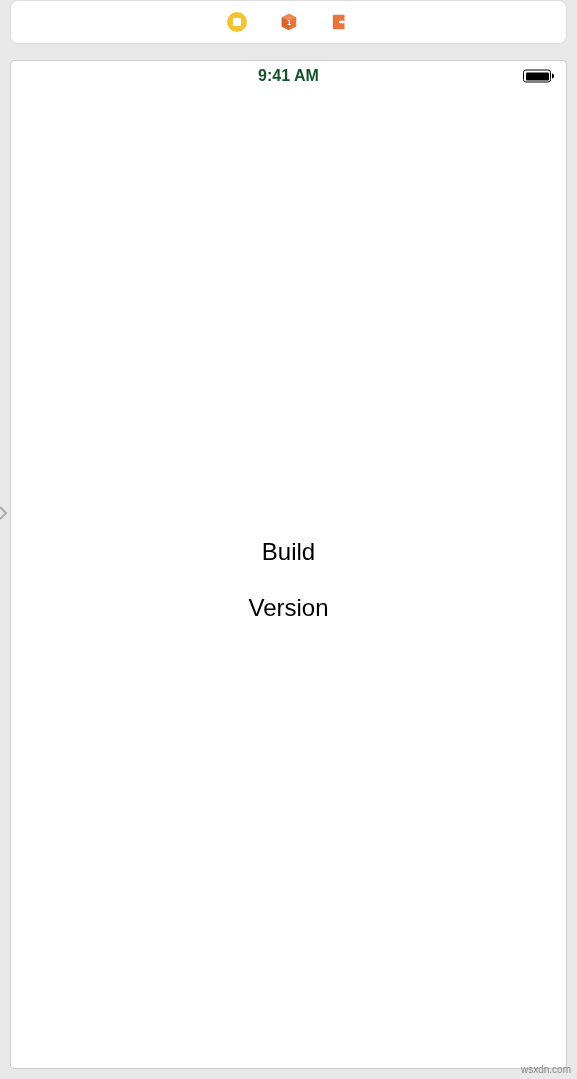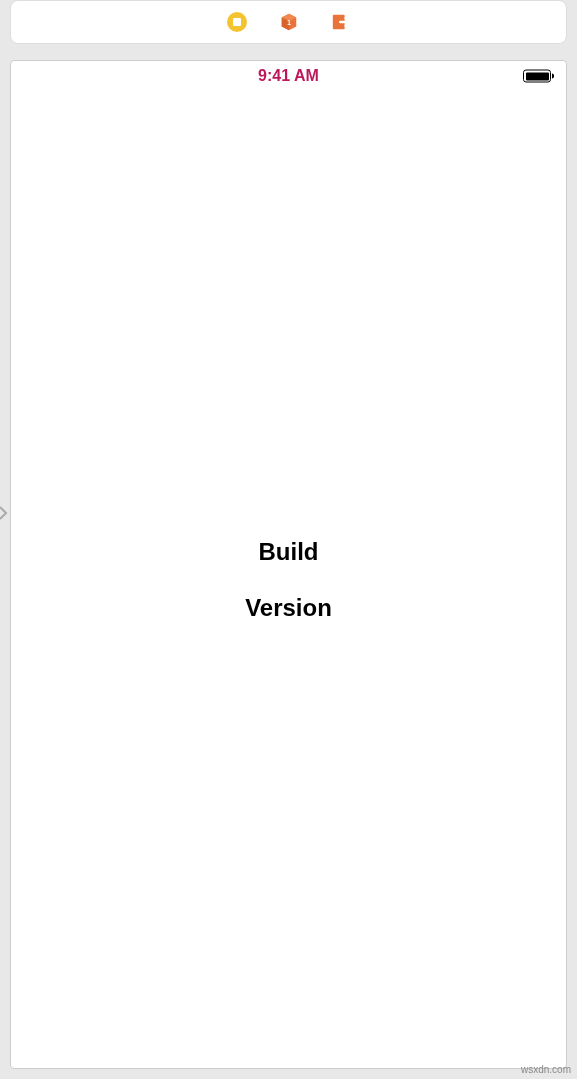--- a/index.html
+++ b/index.html
@@ -51,21 +51,21 @@
       height: 30px;
       display: flex;
       align-items: center;
       justify-content: center;
       position: relative;
       padding: 0 12px;
     }
     .status-time {
       font-size: 16px;
       font-weight: 600;
-      color: #be185d;
+      color: #14532d;
     }
     .battery {
       position: absolute;
       right: 12px;
       top: 50%;
       transform: translateY(-50%);
       display: flex;
       align-items: center;
     }
     .battery-body {
@@ -97,21 +97,21 @@
       bottom: 0;
       display: flex;
       flex-direction: column;
       align-items: center;
       justify-content: center;
       gap: 28px;
     }
     .label {
       font-size: 24px;
       color: #000;
-      font-weight: 700;
+      font-weight: 400;
     }
     .left-chevron {
       position: absolute;
       left: -2px;
       top: 505px;
       width: 10px;
       height: 16px;
       color: #999;
     }
     .watermark {

